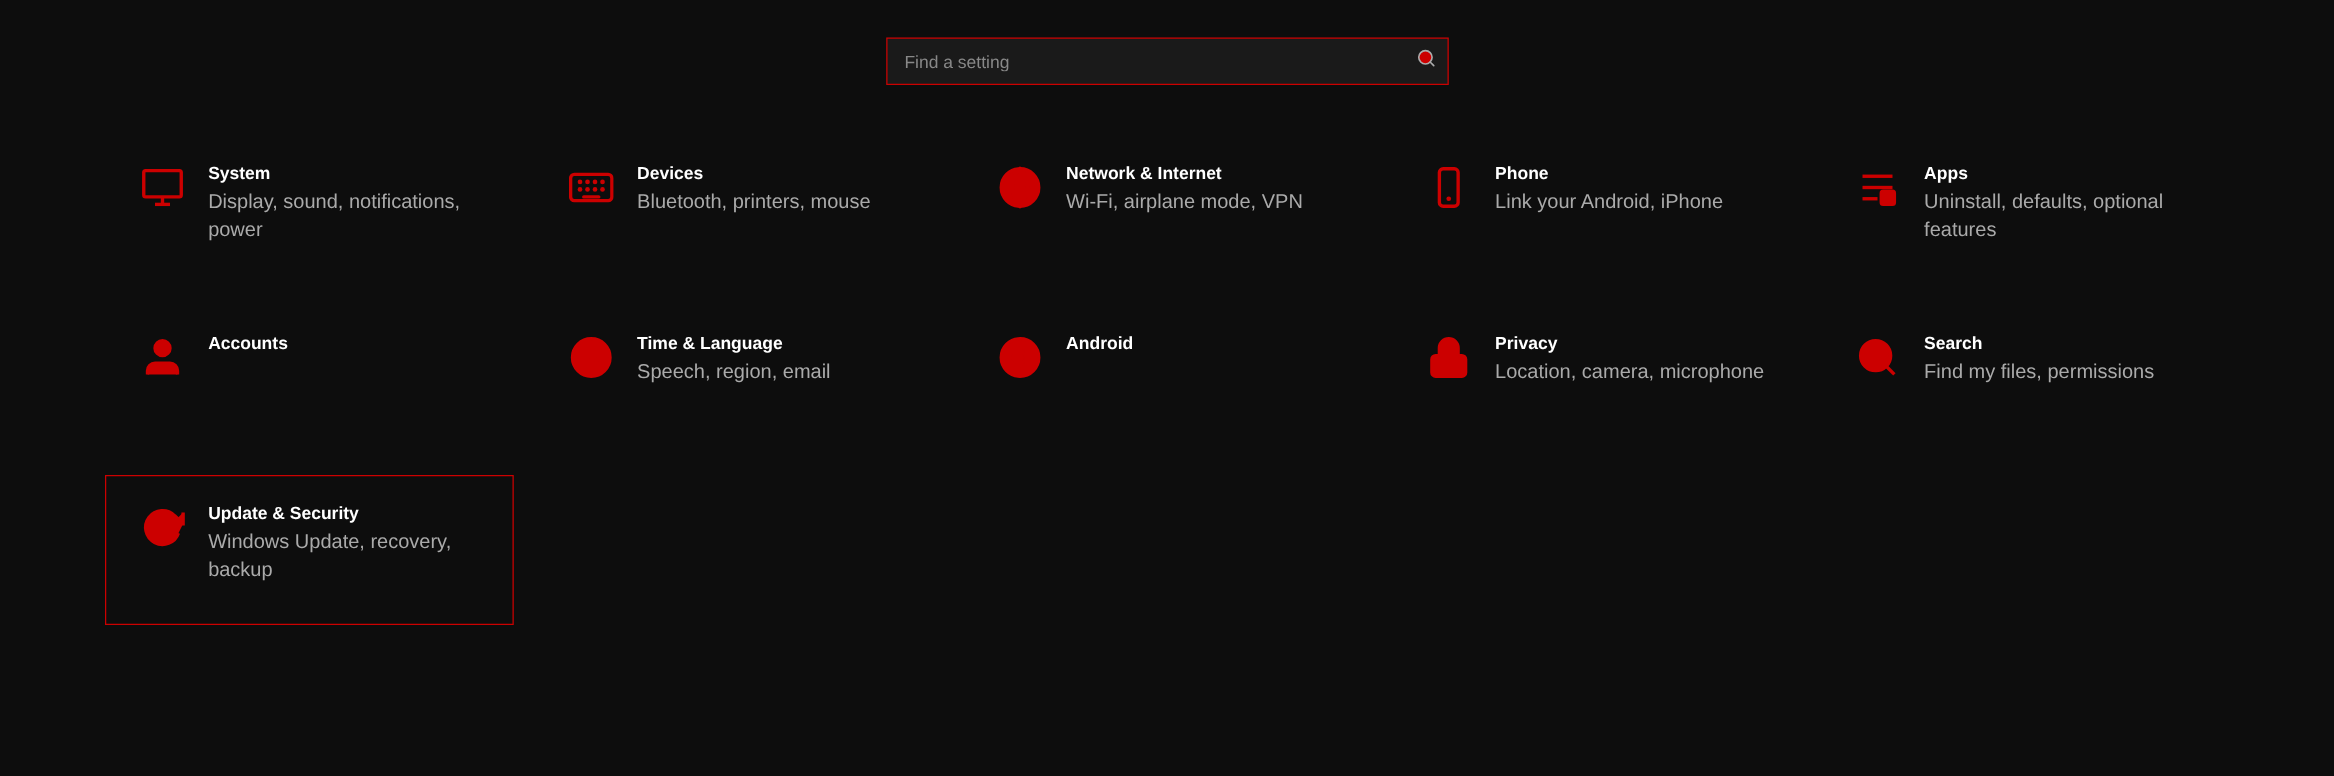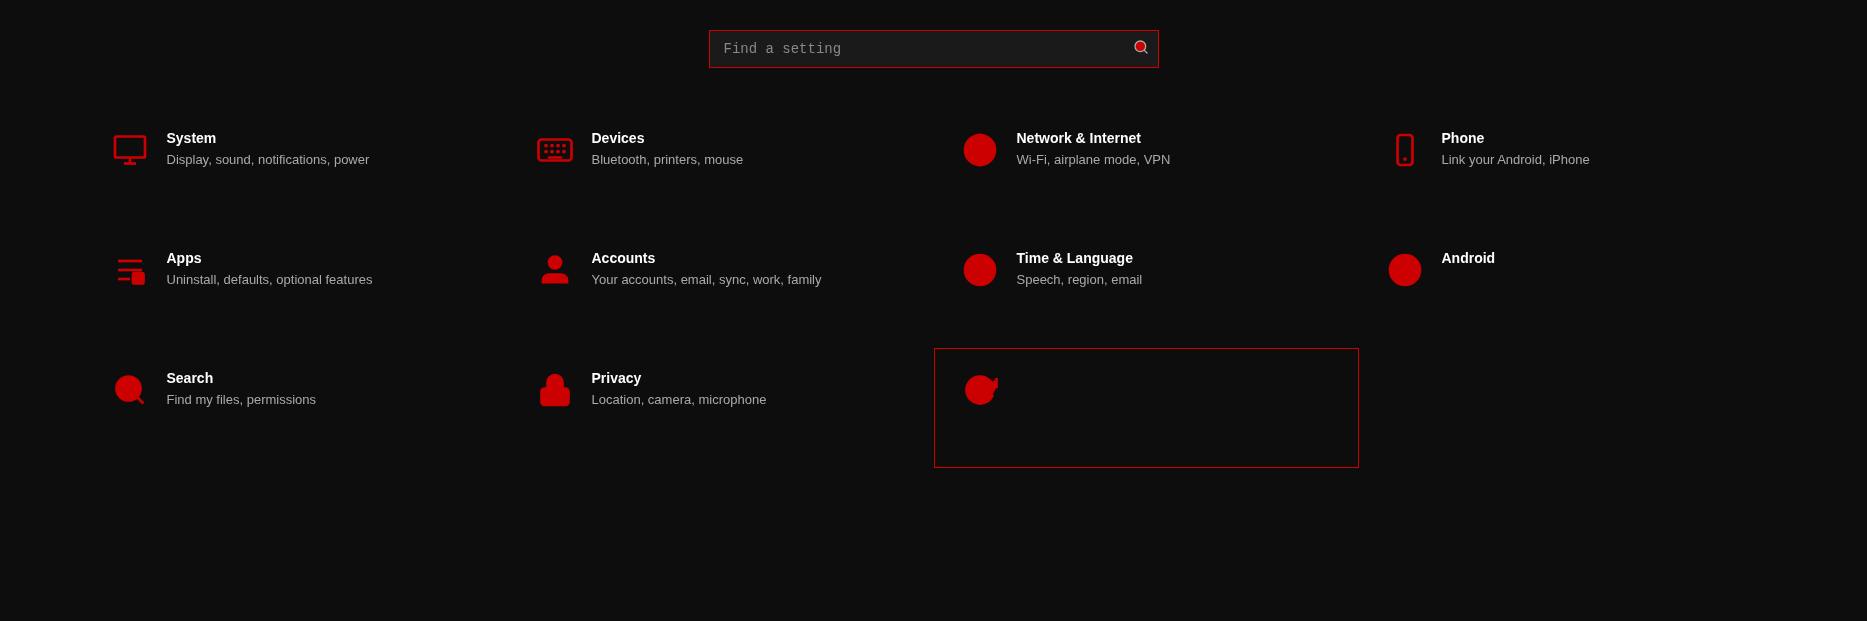--- a/index.html
+++ b/index.html
@@ -24,43 +24,43 @@
     }
 
     .search-input {
       width: 100%;
       background: #1a1a1a;
       border: 1.5px solid #cc0000;
       color: #eab308;
       padding: 10px 40px 10px 14px;
       font-size: 14px;
       outline: none;
-      font-family: Liberation Mono, monospace;
+      font-family: Liberation Sans, sans-serif;
     }
 
     .search-input::placeholder {
       color: #888;
     }
 
     .search-icon-btn {
       position: absolute;
       right: 10px;
       top: 50%;
       transform: translateY(-50%);
       background: none;
       border: none;
       color: #aaa;
       cursor: pointer;
       font-size: 16px;
     }
 
     .settings-grid {
       display: grid;
-      grid-template-columns: repeat(4, 1fr);
-      gap: 0;
+      grid-template-columns: repeat(5, 1fr);
+      gap: 16px;
       width: 100%;
       max-width: 1700px;
     }
 
     .setting-item {
       display: flex;
       flex-direction: row;
       align-items: flex-start;
       padding: 20px 24px;
       cursor: pointer;
@@ -92,21 +92,21 @@
 
     .setting-title {
       font-size: 14px;
       font-weight: 600;
       color: #ffffff;
       margin-bottom: 4px;
       line-height: 1.3;
     }
 
     .setting-desc {
-      font-size: 13px;
+      font-size: 16px;
       color: #aaaaaa;
       line-height: 1.4;
     }
 
     
     svg {
       fill: #cc0000;
     }
   </style>
 </head>
@@ -197,21 +197,20 @@
   </div>
     <div class="setting-item">
     <div class="setting-icon">
       <svg xmlns="http://www.w3.org/2000/svg" width="36" height="36" viewBox="0 0 24 24" fill="none" stroke="#cc0000" stroke-width="1.8">
           <path d="M20 21v-2a4 4 0 0 0-4-4H8a4 4 0 0 0-4 4v2"></path>
           <circle cx="12" cy="7" r="4"></circle>
         </svg>
     </div>
     <div class="setting-text">
       <span class="setting-title">Accounts</span>
-      <span class="setting-desc">Your accounts, email, sync, work, family</span>
     </div>
   </div>
     <div class="setting-item">
     <div class="setting-icon">
       <svg xmlns="http://www.w3.org/2000/svg" width="36" height="36" viewBox="0 0 24 24" fill="none" stroke="#cc0000" stroke-width="1.8">
           <circle cx="12" cy="12" r="10"></circle>
           <polyline points="12 6 12 12 16 14"></polyline>
         </svg>
     </div>
     <div class="setting-text">
@@ -227,42 +226,46 @@
           <line x1="12" y1="8" x2="12" y2="16"></line>
         </svg>
     </div>
     <div class="setting-text">
       <span class="setting-title">Android</span>
     </div>
   </div>
     <div class="setting-item">
     <div class="setting-icon">
       <svg xmlns="http://www.w3.org/2000/svg" width="36" height="36" viewBox="0 0 24 24" fill="none" stroke="#cc0000" stroke-width="1.8">
+          <rect x="3" y="11" width="18" height="11" rx="2" ry="2"></rect>
+          <path d="M7 11V7a5 5 0 0 1 10 0v4"></path>
+        </svg>
+    </div>
+    <div class="setting-text">
+      <span class="setting-title">Privacy</span>
+      <span class="setting-desc">Location, camera, microphone</span>
+    </div>
+  </div>
+    <div class="setting-item">
+    <div class="setting-icon">
+      <svg xmlns="http://www.w3.org/2000/svg" width="36" height="36" viewBox="0 0 24 24" fill="none" stroke="#cc0000" stroke-width="1.8">
           <circle cx="11" cy="11" r="8"></circle>
           <line x1="21" y1="21" x2="16.65" y2="16.65"></line>
         </svg>
     </div>
     <div class="setting-text">
       <span class="setting-title">Search</span>
       <span class="setting-desc">Find my files, permissions</span>
     </div>
   </div>
-    <div class="setting-item">
-    <div class="setting-icon">
-      <svg xmlns="http://www.w3.org/2000/svg" width="36" height="36" viewBox="0 0 24 24" fill="none" stroke="#cc0000" stroke-width="1.8">
-          <rect x="3" y="11" width="18" height="11" rx="2" ry="2"></rect>
-          <path d="M7 11V7a5 5 0 0 1 10 0v4"></path>
-        </svg>
-    </div>
-    <div class="setting-text">
-      <span class="setting-title">Privacy</span>
-      <span class="setting-desc">Location, camera, microphone</span>
-    </div>
-  </div>
     <div class="setting-item selected">
     <div class="setting-icon">
       <svg xmlns="http://www.w3.org/2000/svg" width="36" height="36" viewBox="0 0 24 24" fill="none" stroke="#cc0000" stroke-width="1.8">
           <polyline points="23 4 23 10 17 10"></polyline>
           <path d="M20.49 15a9 9 0 1 1-2.12-9.36L23 10"></path>
         </svg>
     </div>
+    <div class="setting-text">
+      <span class="setting-title">Update &amp; Security</span>
+      <span class="setting-desc">Windows Update, recovery, backup</span>
+    </div>
   </div>
   </div>
 
 </body></html>

